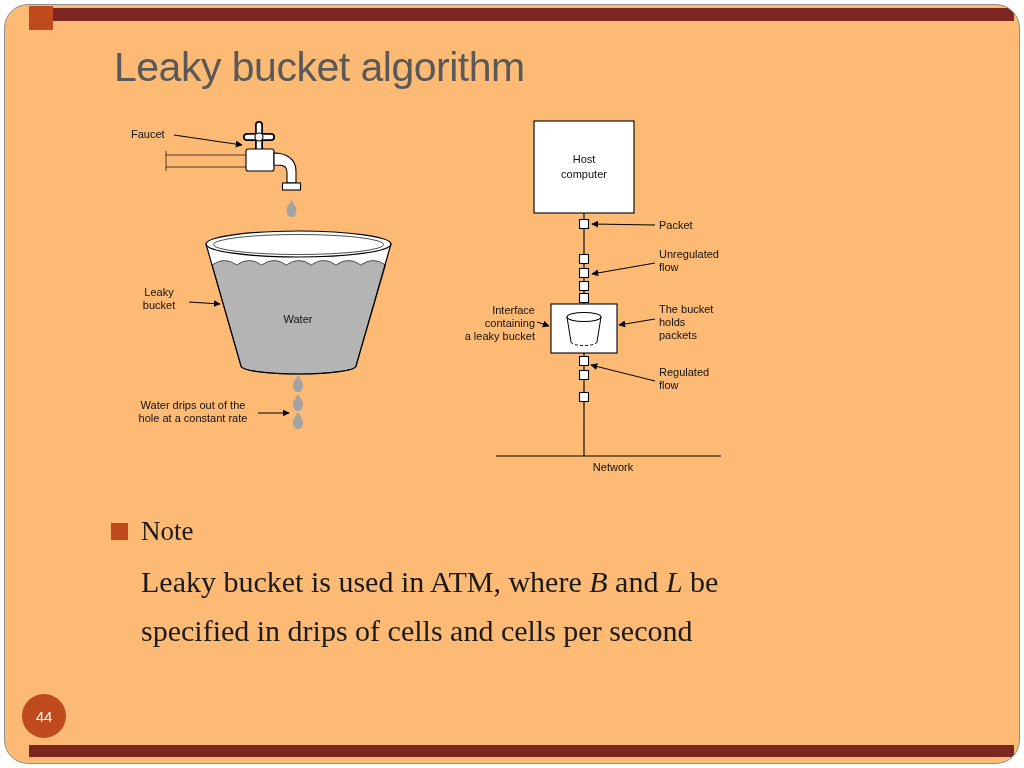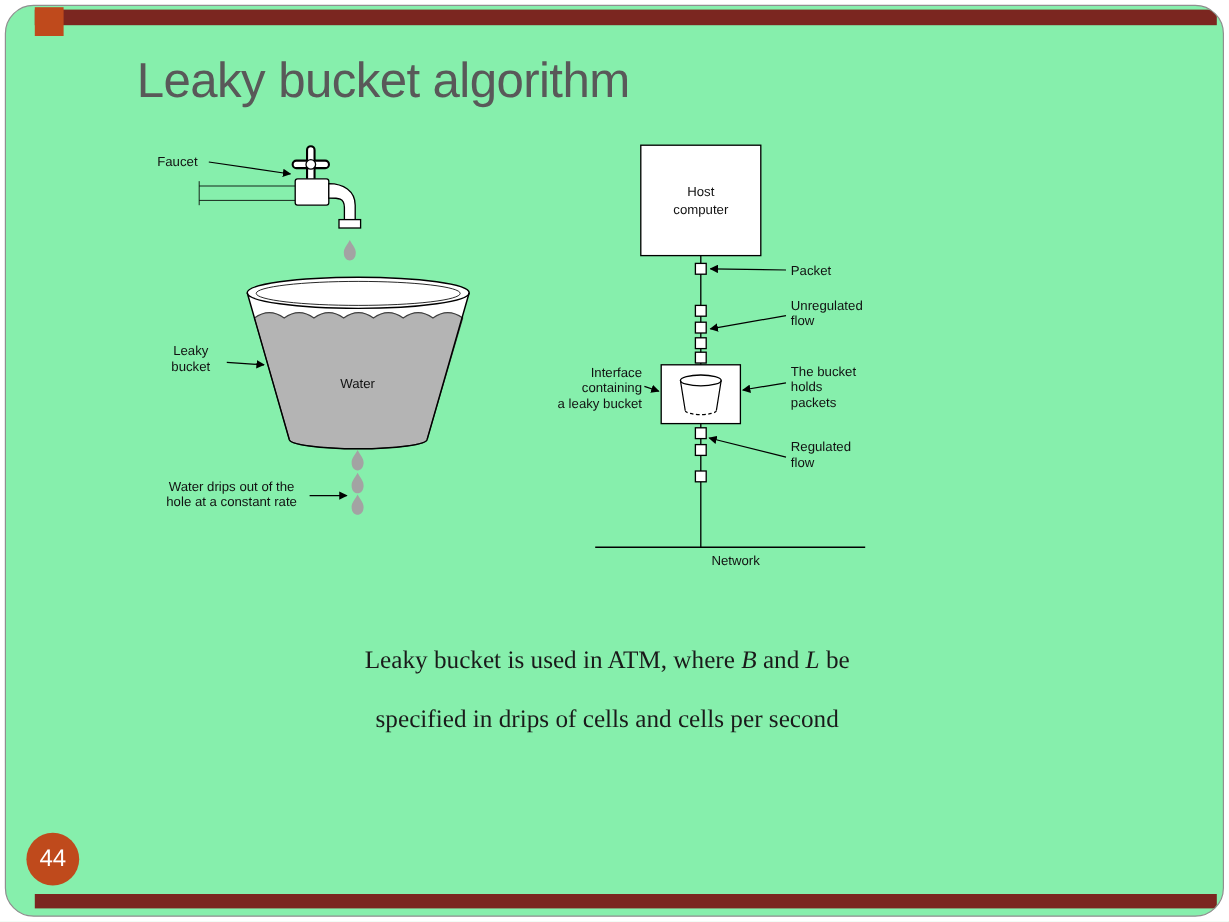--- a/index.html
+++ b/index.html
@@ -1,20 +1,20 @@
 <!DOCTYPE html>
 <html style="--bar: #7b2620; --accent: #bf4a1c; --title: #595959;"><head>
 <meta charset="utf-8">
 <style>
   * { margin:0; padding:0; box-sizing:border-box; }
   html, body { width:1024px; height:768px; background:#ffffff; font-family:"Liberation Sans", sans-serif; }
   .stage { position:relative; width:1024px; height:768px; background:#fff; overflow:hidden; }
   .slide {
     position:absolute; left:4px; top:4px; right:4px; bottom:4px;
-    background:#86efac; border:1.5px solid #8f8f8f; border-radius:24px; overflow:hidden;text-align:center;
+    background:#fdba74; border:1.5px solid #8f8f8f; border-radius:24px; overflow:hidden;
   }
   .top-bar { position:absolute; left:24px; top:3px; right:5px; height:13px; background:var(--bar, #7b2620); }
   .bottom-bar { position:absolute; left:24px; right:5px; bottom:6px; height:12px; background:var(--bar, #7b2620); }
   .corner-square { position:absolute; left:24px; top:1px; width:24px; height:24px; background:var(--accent, #bf4a1c); }
   .page-title {
     position:absolute; left:109px; top:40px;
     font-size:41px; font-weight:400; letter-spacing:-0.5px;
     color:var(--title, #595959); line-height:1.1;
   }
   .diagram-svg { position:absolute; }
@@ -25,26 +25,26 @@
   .thin  { fill:none; stroke:#000; stroke-width:0.7; }
   .arrow { stroke:#000; stroke-width:1; fill:none; }
   .drop  { fill:#a3a3a3; }
   .water { fill:#b4b4b4; stroke:#3f3f3f; stroke-width:0.9; }
   .dashed { fill:none; stroke:#000; stroke-width:1; stroke-dasharray:3,2; }
   .note { position:absolute; left:106px; top:511px; width:760px; color:#141414; }
   .note-heading-row { display:flex; align-items:center; gap:13px; }
   .note-bullet { width:17px; height:17px; background:var(--accent, #bf4a1c); flex:0 0 auto; }
   .note-heading { font-family:"Liberation Serif", serif; font-size:27px; color:#1a1a1a; }
   .note-body { margin-left:30px; margin-top:10px; }
-  .note-line { font-family:"Liberation Serif", serif; font-size:21px; line-height:49px; color:#1a1a1a; }
+  .note-line { font-family:"Liberation Serif", serif; font-size:30px; line-height:49px; color:#1a1a1a; }
   .note-line .it { font-style:italic; }
   .page-badge {
     position:absolute; left:17px; top:689px; width:44px; height:44px; border-radius:50%;
     background:var(--accent, #bf4a1c); display:flex; align-items:center; justify-content:center;
-    color:#fff; font-size:20px;
+    color:#fff; font-size:15px;
   }
 </style>
 </head>
 <body>
 
 <div class="stage">
   <div class="slide">
 
     <div class="top-bar"></div>
     <div class="corner-square"></div>
@@ -151,20 +151,24 @@
 
       <text x="94" y="201" text-anchor="end">Interface</text>
       <text x="94" y="214" text-anchor="end">containing</text>
       <text x="94" y="227" text-anchor="end">a leaky bucket</text>
       <line x1="96" y1="209" x2="108" y2="213" class="arrow" marker-end="url(#ah2)"></line>
 
       <text x="172" y="358" text-anchor="middle">Network</text>
     </svg>
 
     <div class="note">
+      <div class="note-heading-row">
+        <span class="note-bullet"></span>
+        <span class="note-heading">Note</span>
+      </div>
       <div class="note-body">
         <p class="note-line"><span>Leaky bucket is used in ATM, where </span><span class="it">B</span><span> and </span><span class="it">L</span><span> be</span></p>
         <p class="note-line">specified in drips of cells and cells per second</p>
       </div>
     </div>
 
     <div class="bottom-bar"></div>
     <div class="page-badge">
       <span>44</span>
     </div>

